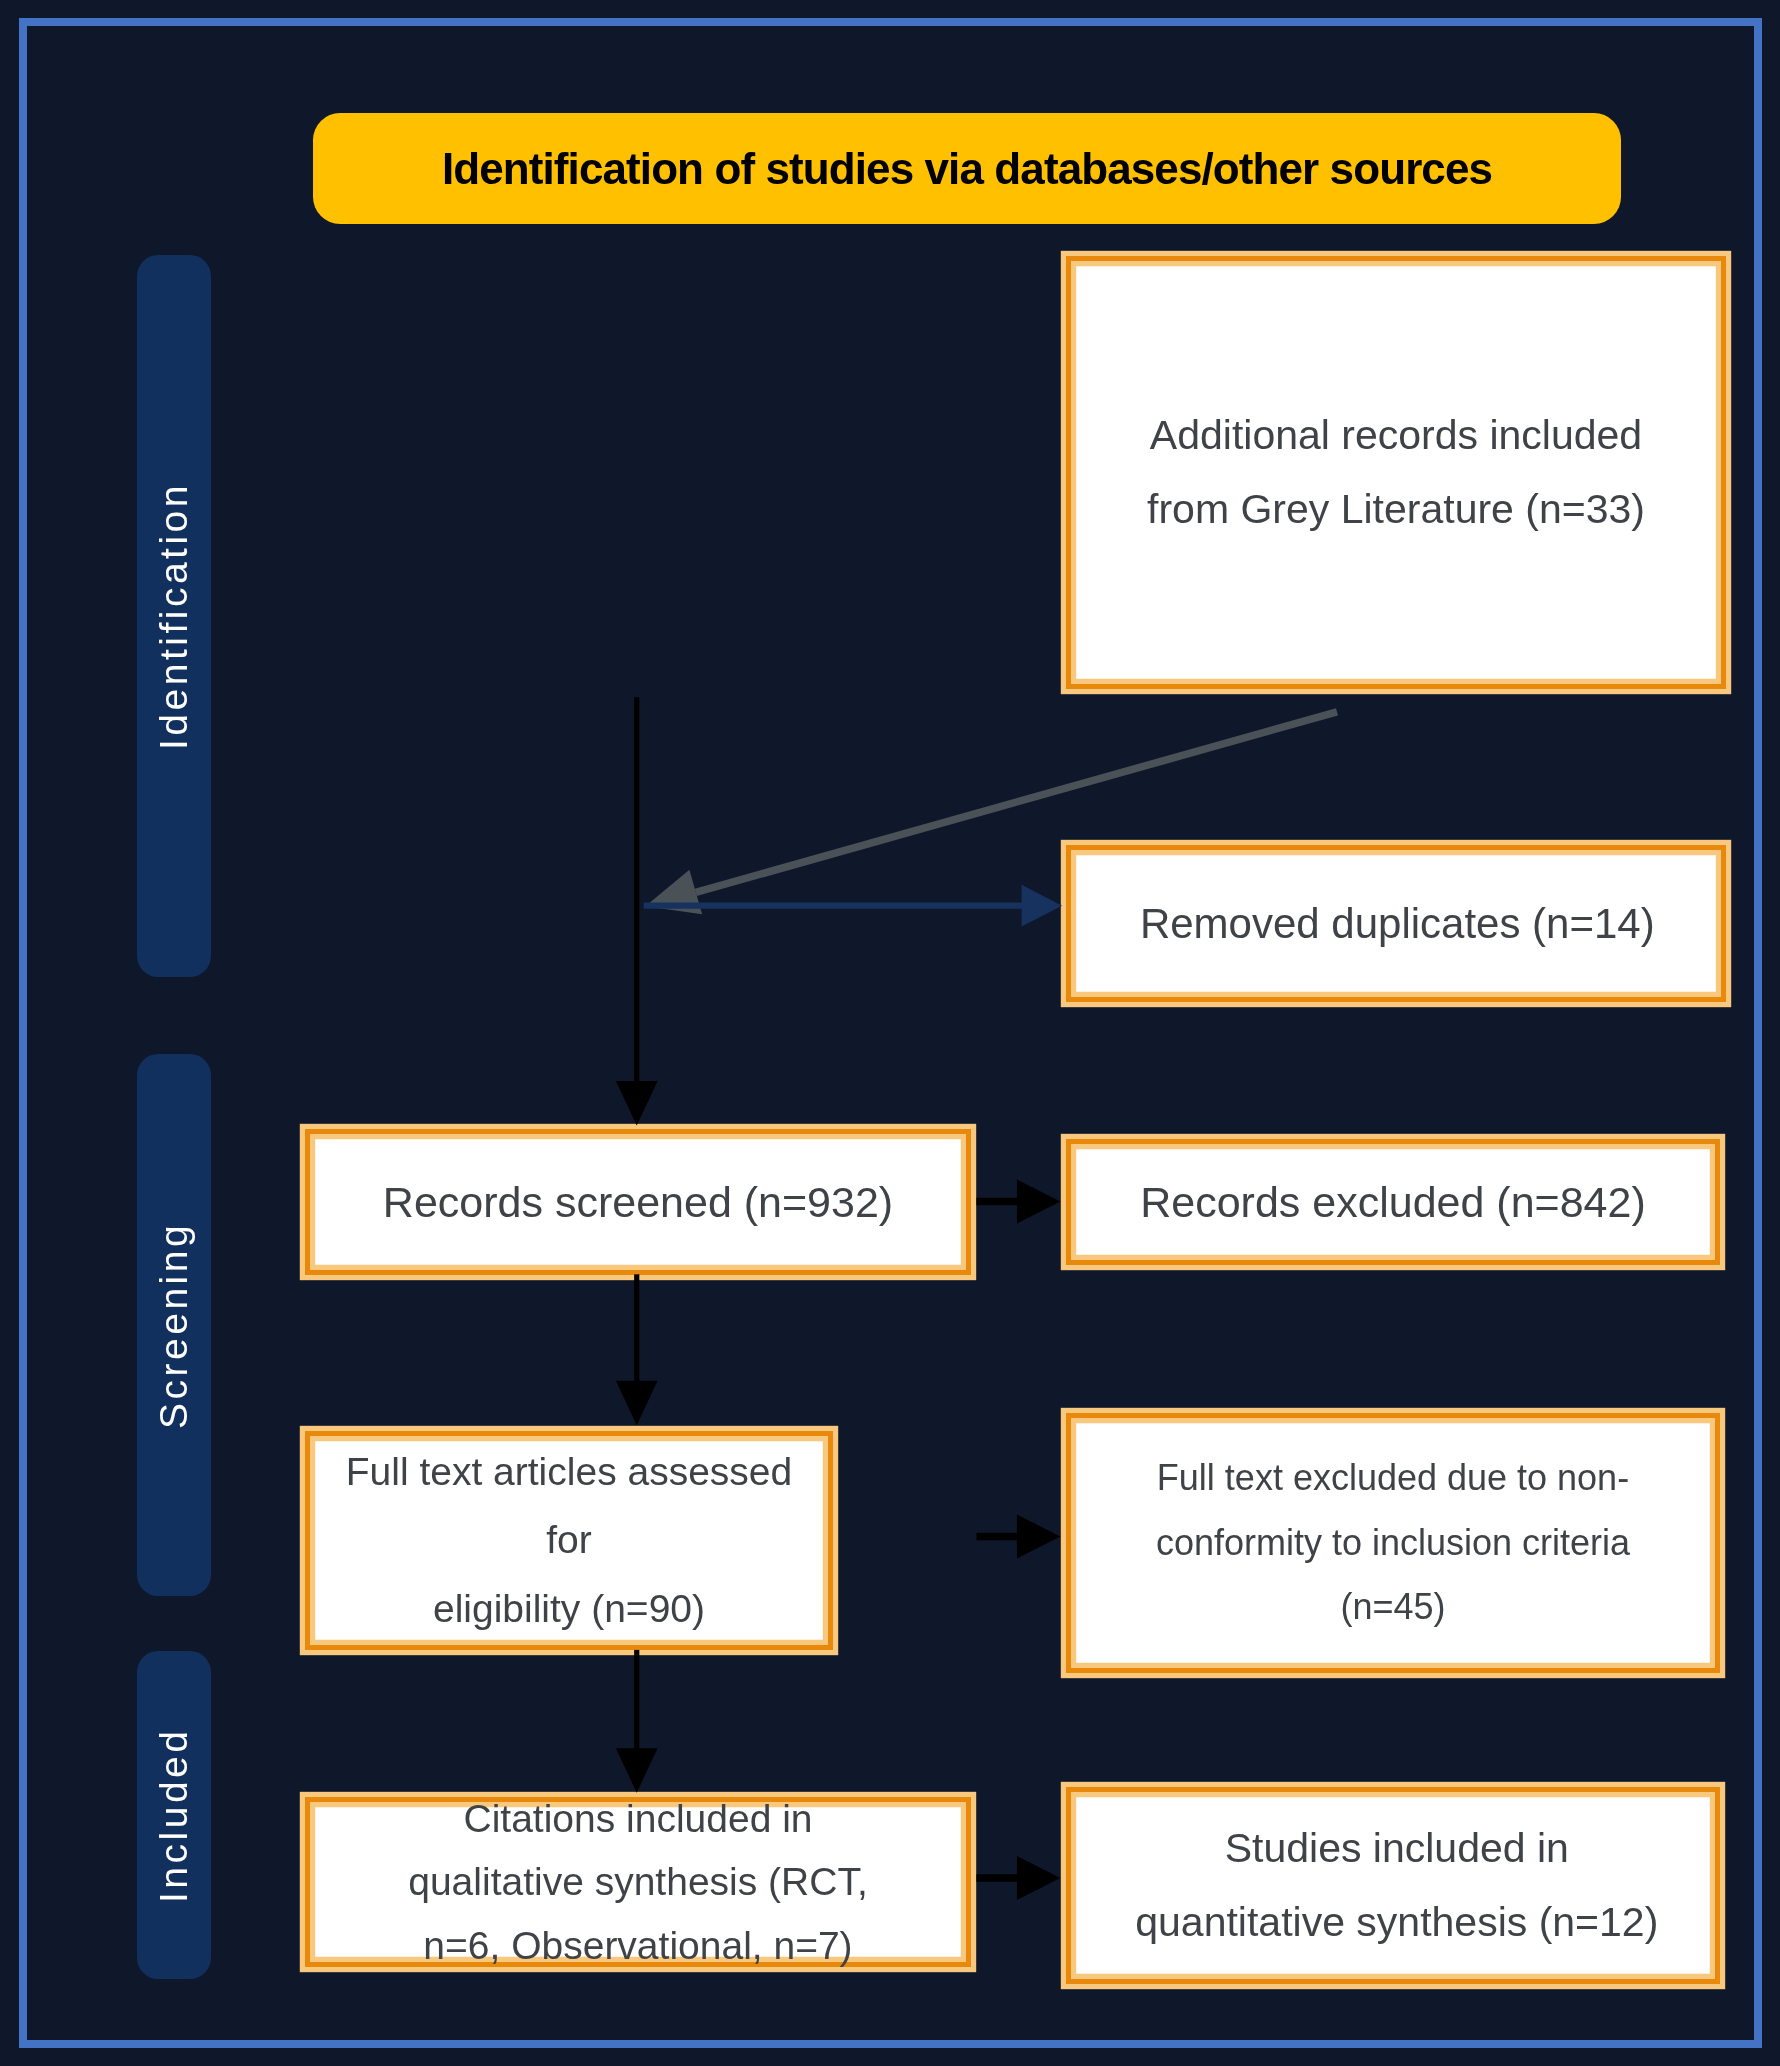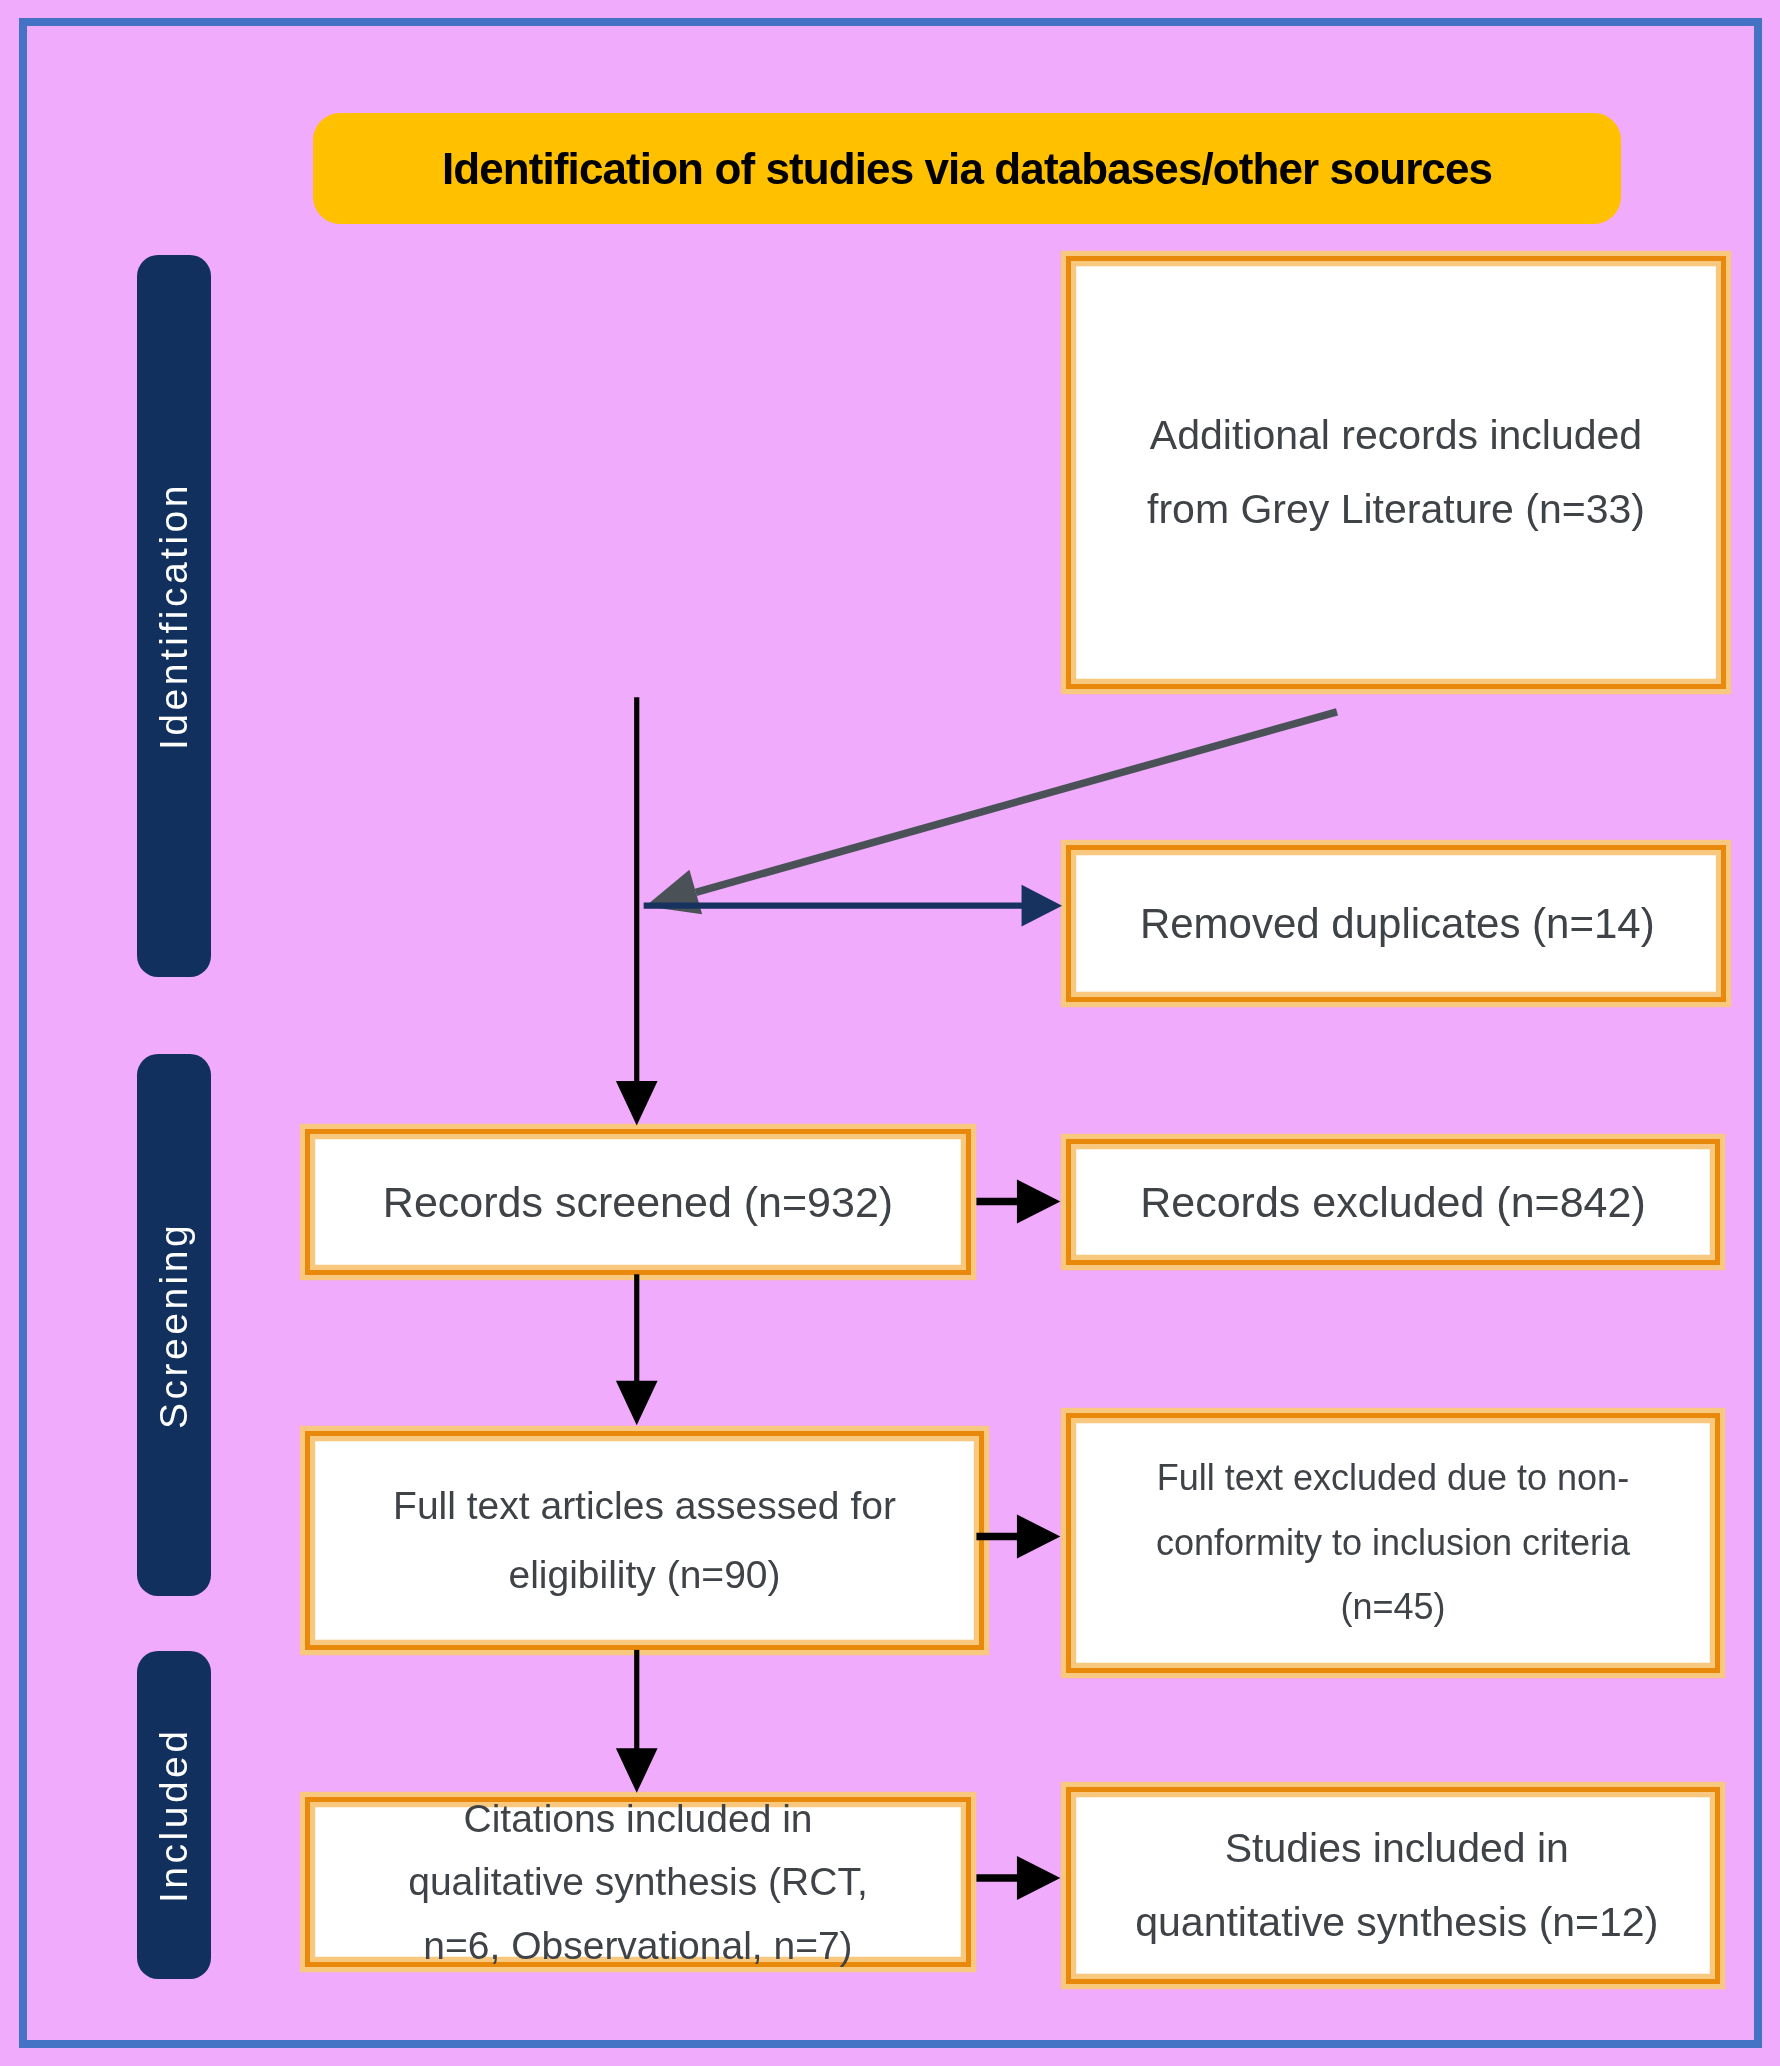--- a/index.html
+++ b/index.html
@@ -11,21 +11,21 @@
     --arrow-black:#000000;
     --arrow-navy:#17325F;
     --arrow-gray:#4A5258;
     --text-black:#0B0B0B;
     --text-gray:#3F4347;
   }
   html,body{margin:0;padding:0;background:#ffffff;}
   .canvas{
     position:relative;
     width:1781px;height:2066px;
-    background:#f0abfc;
+    background:#0f172a;
     overflow:hidden;
     font-family:"Liberation Sans", sans-serif;
   }
   .frame{
     position:absolute;left:19px;top:18px;
     width:1743px;height:2030px;
     border:8px solid var(--frame);
     box-sizing:border-box;
   }
   .banner{
@@ -74,21 +74,21 @@
   #box-records-identified{left:304px;top:256px;width:667px;height:439px;}
   #box-records-identified .btxt{font-size:43px;}
   #box-grey-literature{left:1066px;top:256px;width:660px;height:433px;}
   #box-grey-literature .btxt{font-size:41px;line-height:1.8;}
   #box-removed-duplicates{left:1066px;top:845px;width:660px;height:157px;padding-left:20px;}
   #box-removed-duplicates .btxt{font-size:42px;}
   #box-records-screened{left:305px;top:1129px;width:666px;height:146px;}
   #box-records-screened .btxt{font-size:43px;}
   #box-records-excluded{left:1066px;top:1139px;width:654px;height:126px;}
   #box-records-excluded .btxt{font-size:43px;}
-  #box-fulltext-assessed{left:305px;top:1431px;width:679px;height:219px;}
+  #box-fulltext-assessed{left:305px;top:1431px;width:528px;height:219px;}
   #box-fulltext-assessed .btxt{font-size:39px;line-height:1.75;}
   #box-fulltext-excluded{left:1066px;top:1413px;width:654px;height:260px;}
   #box-fulltext-excluded .btxt{font-size:36px;line-height:1.8;}
   #box-citations-included{left:305px;top:1797px;width:666px;height:170px;}
   #box-citations-included .btxt{font-size:39px;line-height:1.62;}
   #box-studies-included{left:1066px;top:1787px;width:654px;height:197px;padding-left:25px;}
   #box-studies-included .btxt{font-size:41px;line-height:1.8;}
   svg.arrows{position:absolute;left:0;top:0;pointer-events:none;}
   .ln-black{stroke:var(--arrow-black);}
   .ln-navy{stroke:var(--arrow-navy);}

